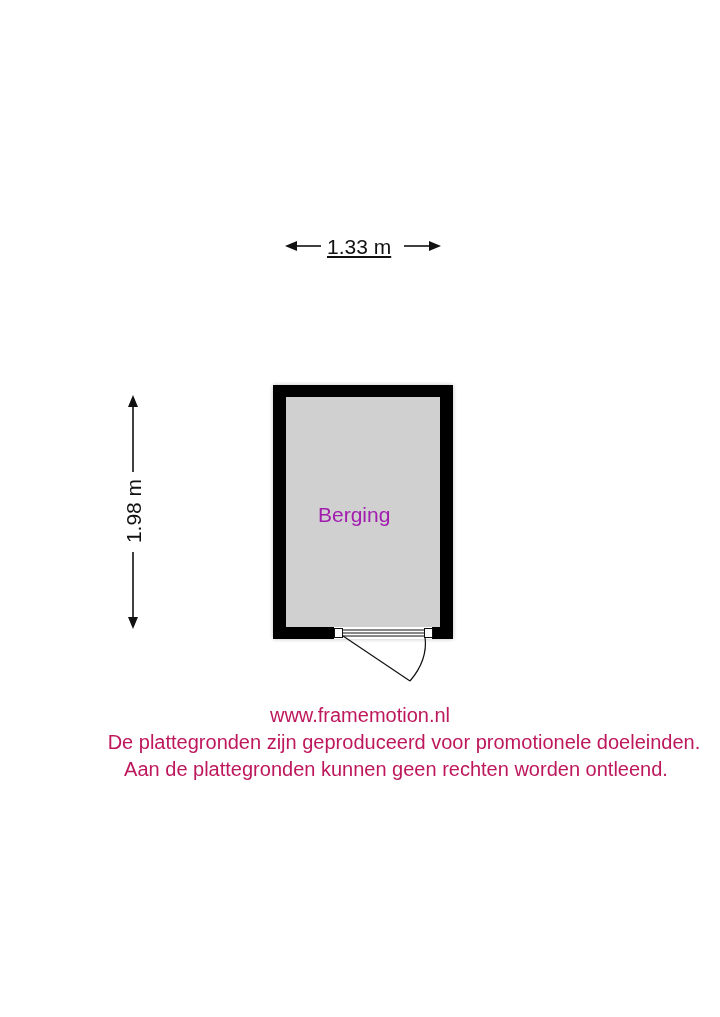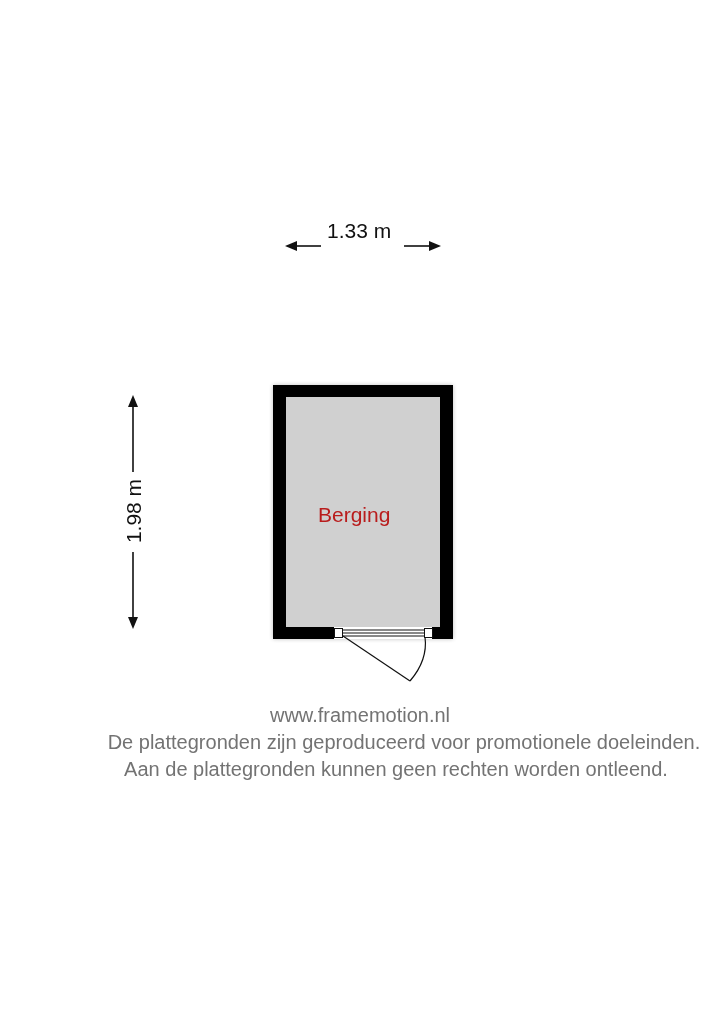--- a/index.html
+++ b/index.html
@@ -1,23 +1,23 @@
 <!DOCTYPE html>
 <html><head>
   <meta charset="utf-8">
   <style>
     html, body { margin: 0; padding: 0; background: #ffffff; }
     body { width: 720px; height: 1017px; position: relative; overflow: hidden;
            font-family: "Liberation Sans", sans-serif; color: #111111; }
     svg.plan { position: absolute; left: 0; top: 0; }
     .dim-label { position: absolute; font-size: 21px; line-height: 1; white-space: nowrap; color: #111; }
-    .dim-h { left: 327px; top: 220px; }
+    .dim-h { left: 327px; top: 236px; text-decoration: underline; }
     .dim-v { left: 133px; top: 511px; transform: translate(-50%, -50%) rotate(-90deg); }
-    .room-label { position: absolute; left: 318px; top: 504px; font-size: 21px; line-height: 1; color: #b91c1c; }
-    .footer { position: absolute; left: 0; width: 720px; text-align: center; font-size: 20px; line-height: 1; color: #737373; white-space: nowrap; }
+    .room-label { position: absolute; left: 318px; top: 504px; font-size: 21px; line-height: 1; color: #a21caf; }
+    .footer { position: absolute; left: 0; width: 720px; text-align: center; font-size: 20px; line-height: 1; color: #be185d; white-space: nowrap; }
     .f1 { top: 705px; }
     .f2 { top: 732px; margin-left: 44px; }
     .f3 { top: 759px; margin-left: 36px; }
   </style>
 </head>
 <body>
 
 <svg class="plan" width="720" height="1017" viewBox="0 0 720 1017">
   <defs>
     <filter id="shadow" x="-10%" y="-10%" width="120%" height="120%">

